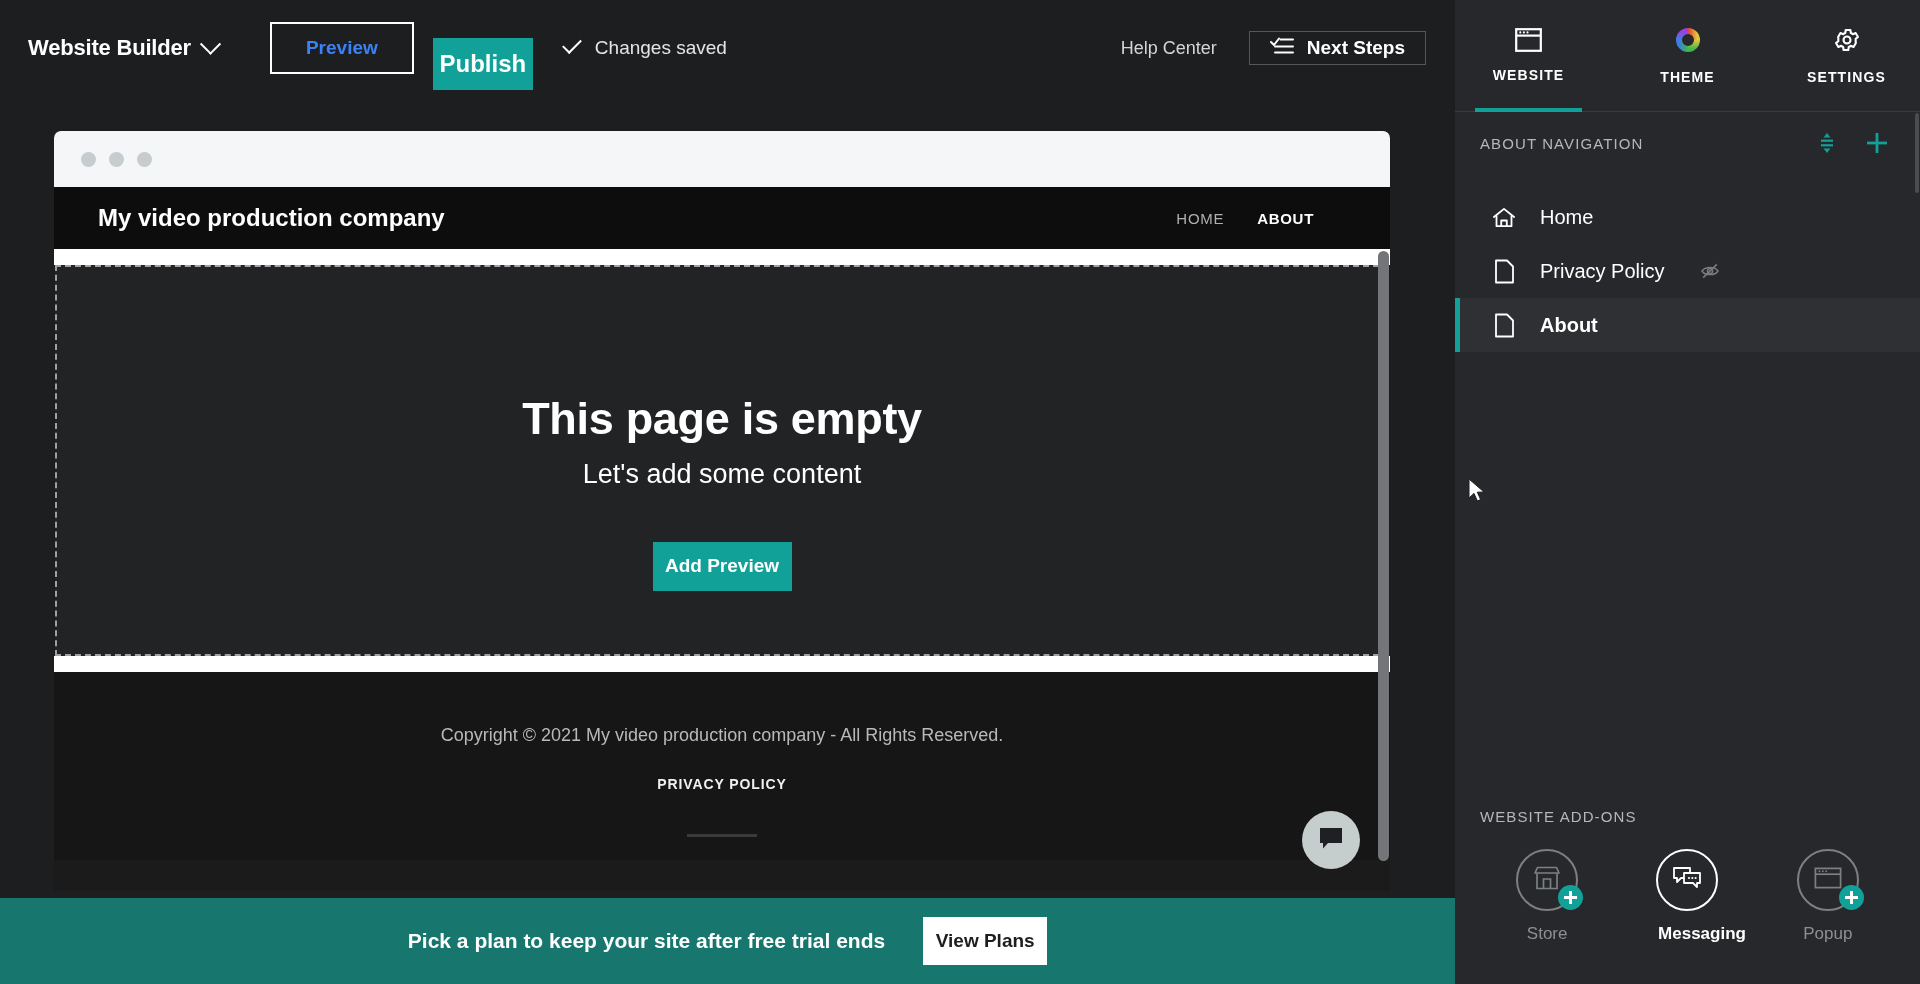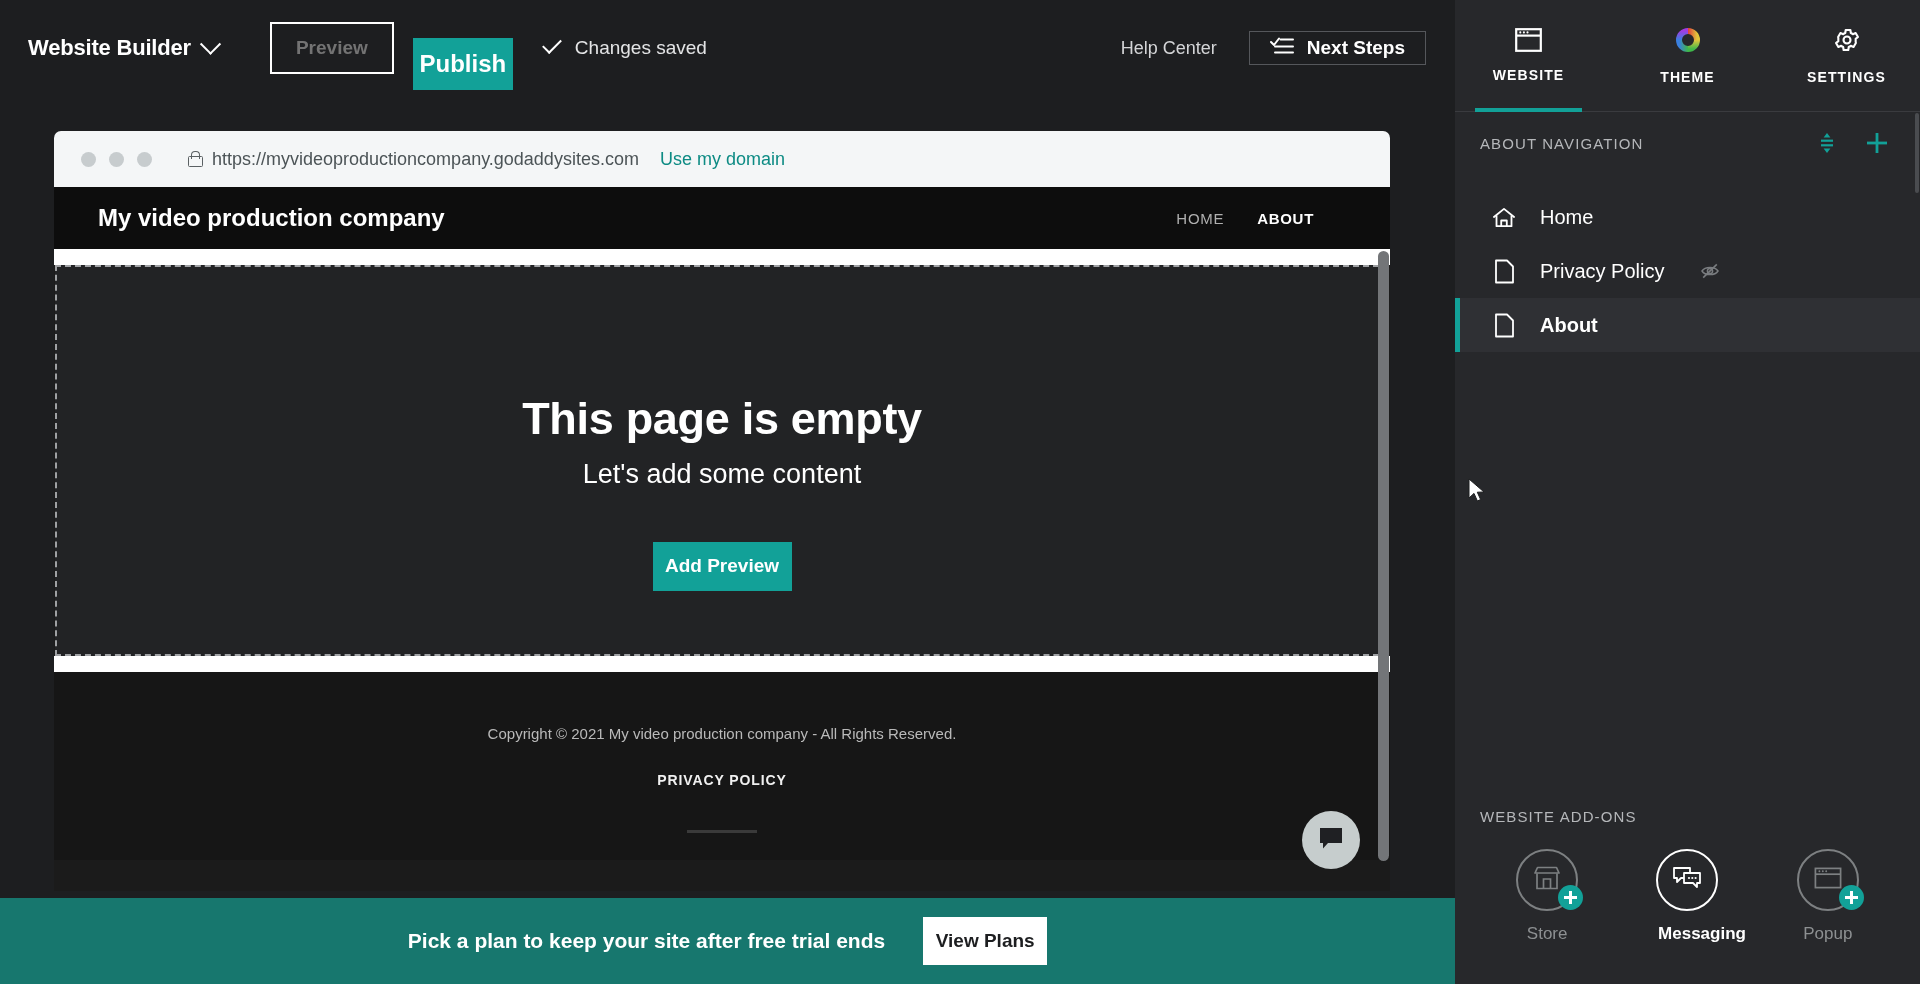--- a/index.html
+++ b/index.html
@@ -47,24 +47,24 @@
   .chev {
     width: 15px; height: 15px;
     border-right: 2.4px solid #ffffff;
     border-bottom: 2.4px solid #ffffff;
     transform: rotate(45deg) translate(-3px,-3px);
     flex: none;
   }
 
   .btn-preview {
     margin-left: 52px;
-    width: 124px; height: 52px;
+    width: 144px; height: 52px;
     background: transparent;
     border: 2px solid #ffffff;
-    color: #737373;
+    color: #3b82f6;
     font-size: 19px;
     font-weight: 700;
     font-family: inherit;
     cursor: pointer;
     display: flex; align-items: center; justify-content: center;
   }
 
   .btn-publish {
     margin-left: 19px;
     width: 100px; height: 52px;
@@ -248,21 +248,21 @@
   }
 
   .site-footer {
     background: #161616;
     height: 188px;
     display: flex;
     flex-direction: column;
     align-items: center;
     padding-top: 53px;
   }
-  .copyright { color: #b9b9b9; font-size: 15px; }
+  .copyright { color: #b9b9b9; font-size: 18px; }
   .footer-privacy {
     color: #f0f0f0;
     font-size: 14px;
     letter-spacing: 0.9px;
     font-weight: 700;
     margin-top: 30px;
     cursor: pointer;
     text-decoration: none;
   }
   .footer-bar {
@@ -518,25 +518,20 @@
     </div>
   </div>
 
   <div id="canvas">
 
     <div class="browser-chrome">
       <div class="dots">
         <span class="dot"></span>
         <span class="dot"></span>
         <span class="dot"></span>
-      </div>
-      <div class="urlwrap">
-        <span class="lock"></span>
-        <span class="url-text">https://myvideoproductioncompany.godaddysites.com</span>
-        <span class="use-domain">Use my domain</span>
       </div>
     </div>
 
     <div class="site-frame">
 
       <div class="site-header">
         <span class="site-title">My video production company</span>
         <nav class="site-nav">
           <a class="nav-inactive">HOME</a>
           <a class="nav-active">ABOUT</a>

